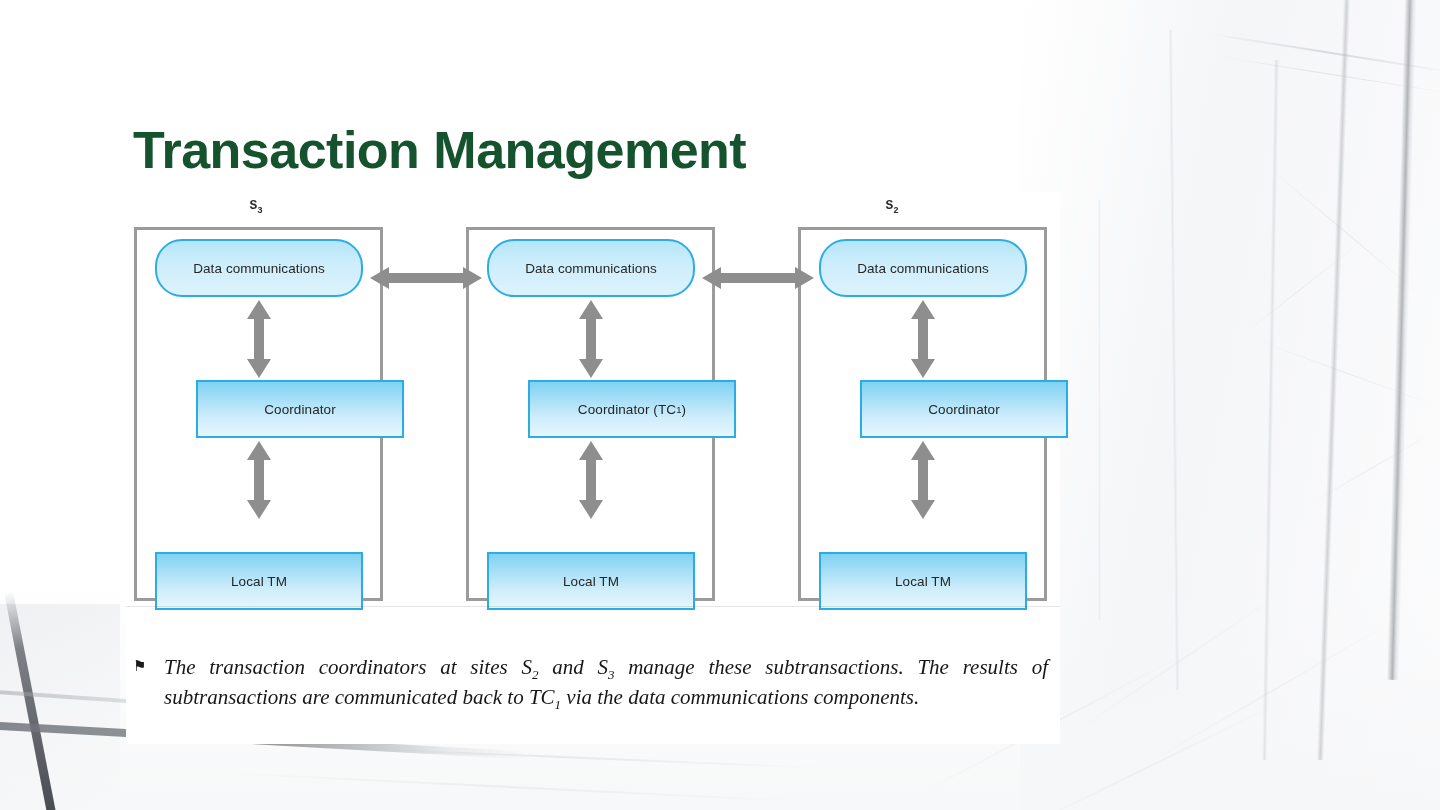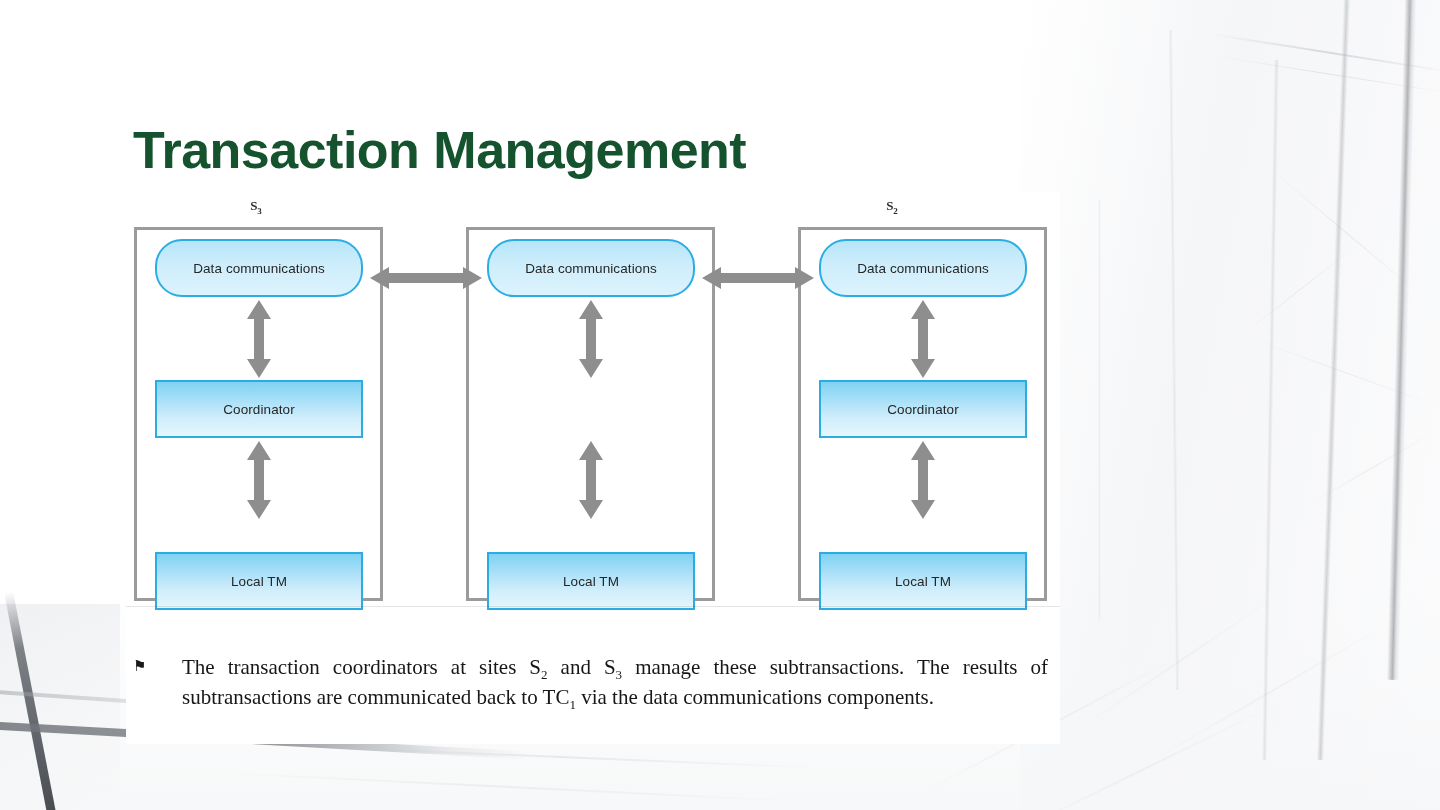--- a/index.html
+++ b/index.html
@@ -118,21 +118,21 @@
     top: 192px;
     width: 934px;
     height: 552px;
     background: #ffffff;
   }
 
   
   .site-label {
     position: absolute;
     top: 6px;
-    font-family: Liberation Serif, serif;
+    font-family: Liberation Mono, monospace;
     font-size: 13px;
     font-weight: bold;
     color: #2b2b2b;
     text-align: center;
     width: 250px;
   }
   .site-label sub { font-size: 9px; font-weight: bold; }
   .sl-1 { left: 5px; }
   .sl-2 { left: 337px; margin-top: 35px; }
   .sl-3 { left: 641px; }
@@ -163,21 +163,21 @@
     align-items: center;
     justify-content: center;
     font-family: "Liberation Sans", sans-serif;
     font-size: 13.5px;
     color: #262626;
     letter-spacing: 0.1px;
   }
   .node-box sub { font-size: 9.5px; }
   .nb-top { top: 9px;
     background: linear-gradient(180deg, #B6E5F8 0%, #CCEDFB 40%, #DDF3FD 100%); border-radius: 27px; }
-  .nb-mid { top: 150px; }
+  .nb-mid { top: 150px; margin-left: 41px; }
   .nb-bot { top: 291px; margin-top: 31px; }
 
   
   .v-arrow {
     position: absolute;
     left: 50%;
     transform: translateX(-50%);
     width: 28px;
   }
   .va-1 { top: 70px; height: 78px; }
@@ -211,21 +211,22 @@
     top: 5px;
     width: 14px;
     height: 16px;
     font-family: "DejaVu Sans", sans-serif;
     font-size: 15px;
     line-height: 1;
     color: #1a1a1a;
   }
   #paragraph-block .para-text {
     display: block;
-    margin-left: 52px;
+    margin-left: 34px;
+    font-style: italic;
   }
   #paragraph-block sub { font-size: 13px; }
 
   
   .scan-rule {
     position: absolute;
     left: 0px;
     top: 414px;
     width: 934px;
     height: 1px;
@@ -295,20 +296,25 @@
     <div class="node-box nb-bot">Local TM</div>
   </div>
 
   <div class="site-panel sp-2">
     <div class="node-box nb-top">Data communications</div>
     <div class="v-arrow va-1">
       <svg viewBox="0 0 28 78" width="28" height="78" preserveAspectRatio="none" aria-hidden="true">
         <polygon points="14,0 26,19 19,19 19,59 26,59 14,78 2,59 9,59 9,19 2,19" fill="#8E8E8E"></polygon>
       </svg>
     </div>
+    <div class="node-box nb-mid">
+      <span>Coordinator (TC</span>
+        <sub>1</sub>
+        <span>)</span>
+    </div>
     <div class="v-arrow va-2">
       <svg viewBox="0 0 28 78" width="28" height="78" preserveAspectRatio="none" aria-hidden="true">
         <polygon points="14,0 26,19 19,19 19,59 26,59 14,78 2,59 9,59 9,19 2,19" fill="#8E8E8E"></polygon>
       </svg>
     </div>
     <div class="node-box nb-bot">Local TM</div>
   </div>
 
   <div class="site-panel sp-3">
     <div class="node-box nb-top">Data communications</div>

